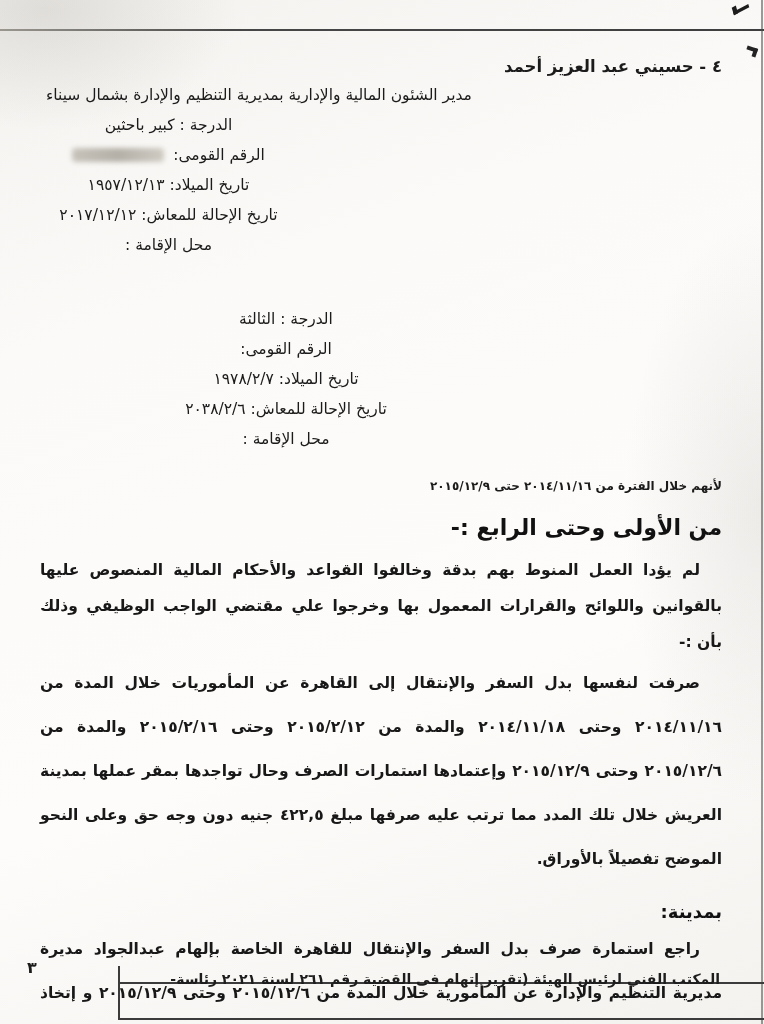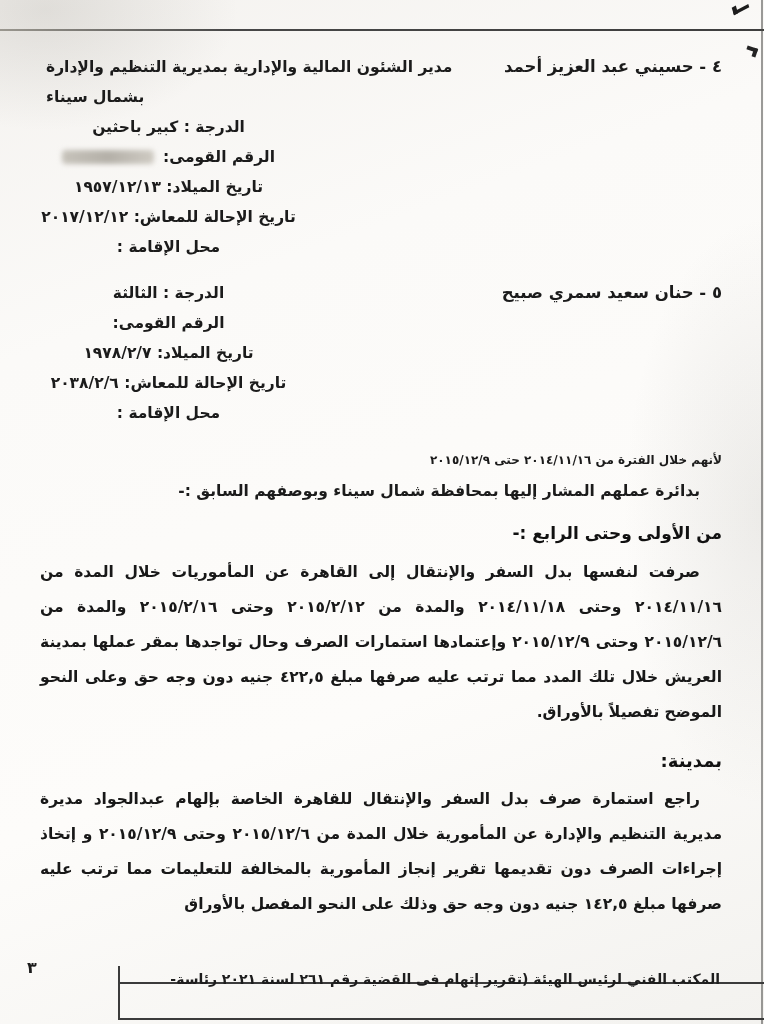--- a/index.html
+++ b/index.html
@@ -44,49 +44,49 @@
 
   .content { position:absolute; top:52px; right:42px; left:40px; }
 
   
   .entry { display:flex; align-items:flex-start; margin-bottom:16px; }
   .entry-name {
     width:235px; flex:0 0 235px;
     font-size:16.5px; font-weight:700; line-height:30px;
     white-space:nowrap;
   }
-  .entry-details { flex:1; font-size:15.5px; font-weight:700; }
+  .entry-details { flex:1; font-size:15.5px; font-weight:400;margin-top:28px; }
   .entry-title { line-height:30px; margin-left:4px; margin-right:0; text-align:left; padding-left:2px; }
   .entry-lines { padding-right:0; }
   .detail-line { line-height:30px; text-align:center; margin-right:190px; white-space:nowrap; }
   .redaction {
     display:inline-block; width:92px; height:14px;
     margin:0 9px -2px 0;
     background:linear-gradient(90deg,#c7c3bb,#b4b0a8,#cfcbc3);
     filter:blur(2.5px); border-radius:4px;
   }
 
   
   .period-line { margin-top:18px; font-size:12px; font-weight:700; line-height:28px; }
   .jurisdiction-line { margin-top:3px; font-size:15.5px; font-weight:700; line-height:28px; text-indent:22px; }
 
   .section-heading {
-    margin-top:13px; font-size:17px; font-weight:700; line-height:30px; color:#111;
+    margin-top:13px; font-size:22px; font-weight:700; line-height:30px; color:#111;
   }
   .sub-heading {
     margin-top:17px; font-size:18px; font-weight:700; line-height:28px; color:#111;
   }
   .charge-para {
     margin-top:9px;
     font-size:15.5px; font-weight:700; line-height:36px;
     text-align:justify; text-justify:inter-word;
     text-indent:22px;
     color:#181818;
   }
-  .charge-para.tight { margin-top:7px; line-height:35px; }
+  .charge-para.tight { margin-top:1px; line-height:44px; }
 
   
   .footer { position:absolute; left:0; right:0; bottom:4px; height:58px; }
   .footer-page-num {
     position:absolute; left:27px; top:-4px;
     font-size:16px; font-weight:700;
   }
   .footer-rule-top { position:absolute; left:118px; right:0; top:20px; height:2px; background:#3b3b3b; }
   .footer-rule-bottom { position:absolute; left:118px; right:0; bottom:0; height:2px; background:#3b3b3b; }
   .footer-vline { position:absolute; left:118px; top:4px; bottom:0; width:2px; background:#3b3b3b; }
@@ -118,37 +118,36 @@
             <span>الرقم القومى:</span><span class="redaction"></span>
           </div>
           <div class="detail-line">تاريخ الميلاد: ١٩٥٧/١٢/١٣</div>
           <div class="detail-line">تاريخ الإحالة للمعاش: ٢٠١٧/١٢/١٢</div>
           <div class="detail-line">محل الإقامة :</div>
         </div>
       </div>
     </section>
 
     <section class="entry">
-      <div class="entry-name">٥ - حنان سعيد سمري صبيح</div>
       <div class="entry-details">
         <div class="entry-lines">
           <div class="detail-line">الدرجة : الثالثة</div>
           <div class="detail-line">الرقم القومى:</div>
           <div class="detail-line">تاريخ الميلاد: ١٩٧٨/٢/٧</div>
           <div class="detail-line">تاريخ الإحالة للمعاش: ٢٠٣٨/٢/٦</div>
           <div class="detail-line">محل الإقامة :</div>
         </div>
       </div>
     </section>
 
     <div class="period-line">لأنهم خلال الفترة من ٢٠١٤/١١/١٦ حتى ٢٠١٥/١٢/٩</div>
-    <div class="jurisdiction-line">بدائرة عملهم المشار إليها بمحافظة شمال سيناء وبوصفهم السابق :-</div>
 
     <h2 class="section-heading">من الأولى وحتى الرابع :-</h2>
 
+    <p class="charge-para">لم يؤدا العمل المنوط بهم بدقة وخالفوا القواعد والأحكام المالية المنصوص عليها بالقوانين واللوائح والقرارات المعمول بها وخرجوا علي مقتضي الواجب الوظيفي وذلك بأن :-</p>
 
 
     <p class="charge-para tight">صرفت لنفسها بدل السفر والإنتقال إلى القاهرة عن المأموريات خلال المدة من ٢٠١٤/١١/١٦ وحتى ٢٠١٤/١١/١٨ والمدة من ٢٠١٥/٢/١٢ وحتى ٢٠١٥/٢/١٦ والمدة من ٢٠١٥/١٢/٦ وحتى ٢٠١٥/١٢/٩ وإعتمادها استمارات الصرف وحال تواجدها بمقر عملها بمدينة العريش خلال تلك المدد مما ترتب عليه صرفها مبلغ ٤٢٢,٥ جنيه دون وجه حق وعلى النحو الموضح تفصيلاً بالأوراق.</p>
 
     <h3 class="sub-heading">بمدينة:</h3>
 
     <p class="charge-para tight">راجع استمارة صرف بدل السفر والإنتقال للقاهرة الخاصة بإلهام عبدالجواد مديرة مديرية التنظيم والإدارة عن المأمورية خلال المدة من ٢٠١٥/١٢/٦ وحتى ٢٠١٥/١٢/٩ و إتخاذ إجراءات الصرف دون تقديمها تقرير إنجاز المأمورية بالمخالفة للتعليمات مما ترتب عليه صرفها مبلغ ١٤٢,٥ جنيه دون وجه حق وذلك على النحو المفصل بالأوراق</p>
 
   </div>
 

